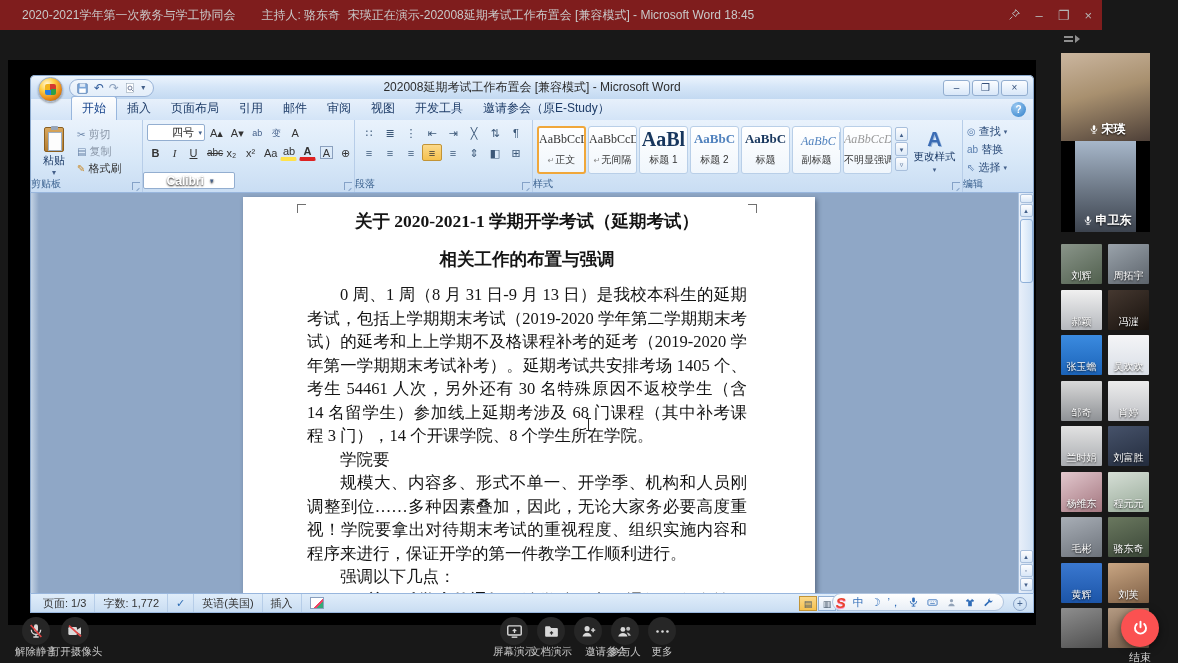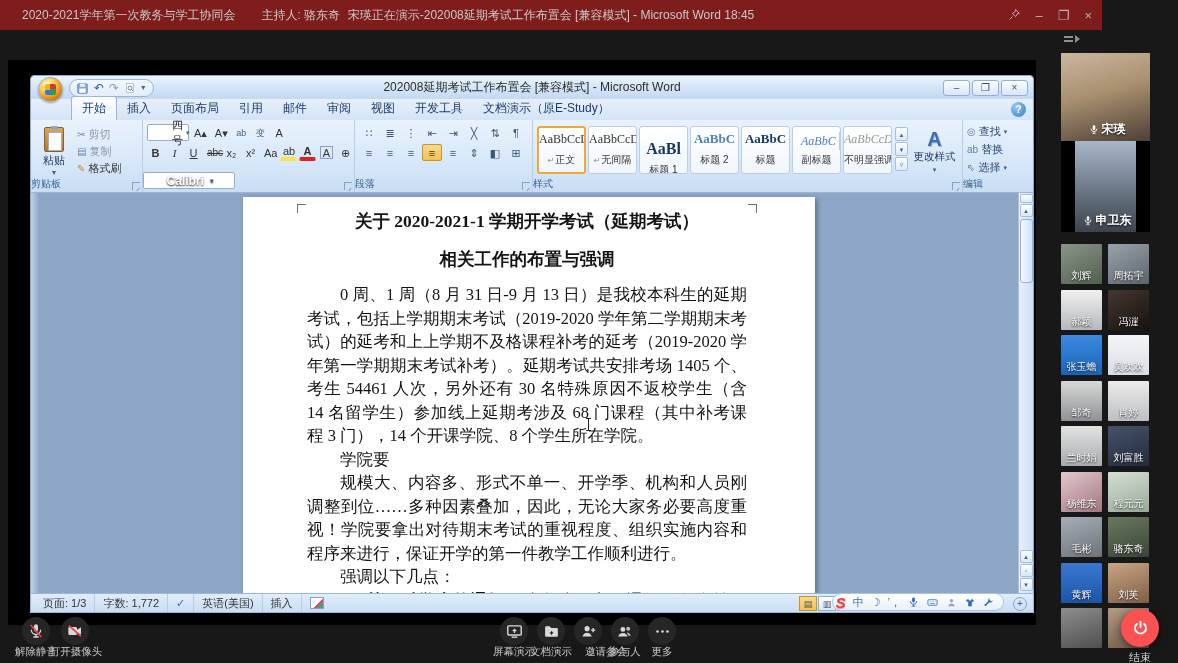--- a/index.html
+++ b/index.html
@@ -58,40 +58,40 @@
   .clip-col { display:flex; flex-direction:column; gap:2px; padding-top:3px; }
   .sbtn { display:flex; align-items:center; gap:3px; font-size:11px; color:#8a97a8; white-space:nowrap; cursor:pointer; }
   .sbtn.on { color:#333; }
   .sbtn .ic { font-size:10px; color:#6a84a8; }
   .sbtn .ic.paint { color:#c98a2a; }
 
   .rg-font { width:212px; }
   .frow { display:flex; align-items:center; gap:2px; margin-bottom:3px; }
   .combo { display:flex; align-items:center; justify-content:space-between; height:17px; background:#fff; border:1px solid #93aed0; border-radius:2px; font-size:11px; color:#222; padding:0 2px 0 4px; cursor:pointer; }
   .combo .cd { font-size:7px; color:#44608a; margin-left:3px; }
-  .fname { width:92px; } .fsize { width:42px;padding-left:24px; }
+  .fname { width:92px; } .fsize { width:58px;padding-left:24px; }
   .tbt { min-width:17px; height:17px; border:1px solid transparent; border-radius:2px; text-align:center; font-size:11px; line-height:16px; color:#333; cursor:pointer; padding:0 2px; position:relative; }
   .tbt.b { font-weight:bold; } .tbt.i { font-style:italic; font-family:"Liberation Serif",serif; }
   .tbt.u { text-decoration:underline; } .tbt.strike { text-decoration:line-through; font-size:10px; }
   .tbt.hl { border-bottom:4px solid #ffe24a; line-height:12px; height:17px; }
   .tbt.fc { border-bottom:4px solid #d22; line-height:12px; height:17px; font-weight:bold; }
   .tbt.box { outline:1px solid #8aa0be; outline-offset:-3px; }
   .tbt.small { font-size:9px; color:#44608a; }
 
   .rg-para { width:178px; }
   .prow { display:flex; align-items:center; gap:1px; margin-bottom:3px; }
   .pbt { width:20px; height:17px; text-align:center; font-size:11px; line-height:16px; color:#3c5878; border:1px solid transparent; border-radius:2px; cursor:pointer; }
   .pbt.active { background:linear-gradient(#fbd98a,#f5c14f); border-color:#c29436; color:#333; }
 
   .rg-styles { width:430px; display:flex; gap:3px; }
   .sgallery { display:flex; gap:2px; padding-top:2px; }
   .scard { width:49px; height:48px; background:linear-gradient(#ffffff,#f0f6fc); border:1px solid #b9cfe8; border-radius:3px; text-align:center; overflow:hidden; cursor:pointer; padding-top:5px; }
   .scard.active { border:2px solid #f0a73a; padding-top:4px; }
   .sprev { font-size:12px; color:#333; line-height:14px; height:18px; font-family:"Liberation Serif",serif; }
-  .sprev.h1 { font-size:16px; font-weight:bold; color:#17365d;margin-top:10px; }
+  .sprev.h1 { font-size:20px; font-weight:bold; color:#17365d; }
   .sprev.h2 { font-size:13px; font-weight:bold; color:#4f81bd; }
   .sprev.t  { font-size:13px; font-weight:bold; color:#17365d; }
   .sprev.st { font-size:12px; color:#4f81bd; font-style:italic; }
   .sprev.dim { color:#999; font-style:italic; }
   .sname { font-size:10px; color:#333; margin-top:3px; white-space:nowrap; }
   .scard.pmark .sname::before { content:"↵"; font-size:8px; color:#888; margin-right:1px; }
   .sscroll { display:flex; flex-direction:column; gap:1px; padding-top:3px; }
   .ssb { width:13px; height:14px; border:1px solid #a8bfdc; border-radius:2px; background:linear-gradient(#fdfdfe,#dce9f7); font-size:7px; line-height:13px; text-align:center; color:#44608a; cursor:pointer; }
   .changestyles { width:56px; text-align:center; font-size:10.5px; color:#1e3c68; padding-top:4px; cursor:pointer; }
   .cs-ico { font-size:20px; font-weight:bold; color:#3b6cb4; text-shadow:1px 1px 0 #9bb8dd; line-height:22px; }
@@ -215,21 +215,21 @@
 
       <div class="tabrow">
         <span class="tab active">开始</span>
         <span class="tab">插入</span>
         <span class="tab">页面布局</span>
         <span class="tab">引用</span>
         <span class="tab">邮件</span>
         <span class="tab">审阅</span>
         <span class="tab">视图</span>
         <span class="tab">开发工具</span>
-        <span class="tab">文档演示（原E-Study）</span>
+        <span class="tab">邀请参会（原E-Study）</span>
         <span class="helpbtn">?</span>
       </div>
 
       <div class="ribbon">
 
         <div class="rg rg-clip">
           <div class="paste">
             <span class="clipico"></span>
             <span>粘贴</span>
             <span class="drop">▾</span>

